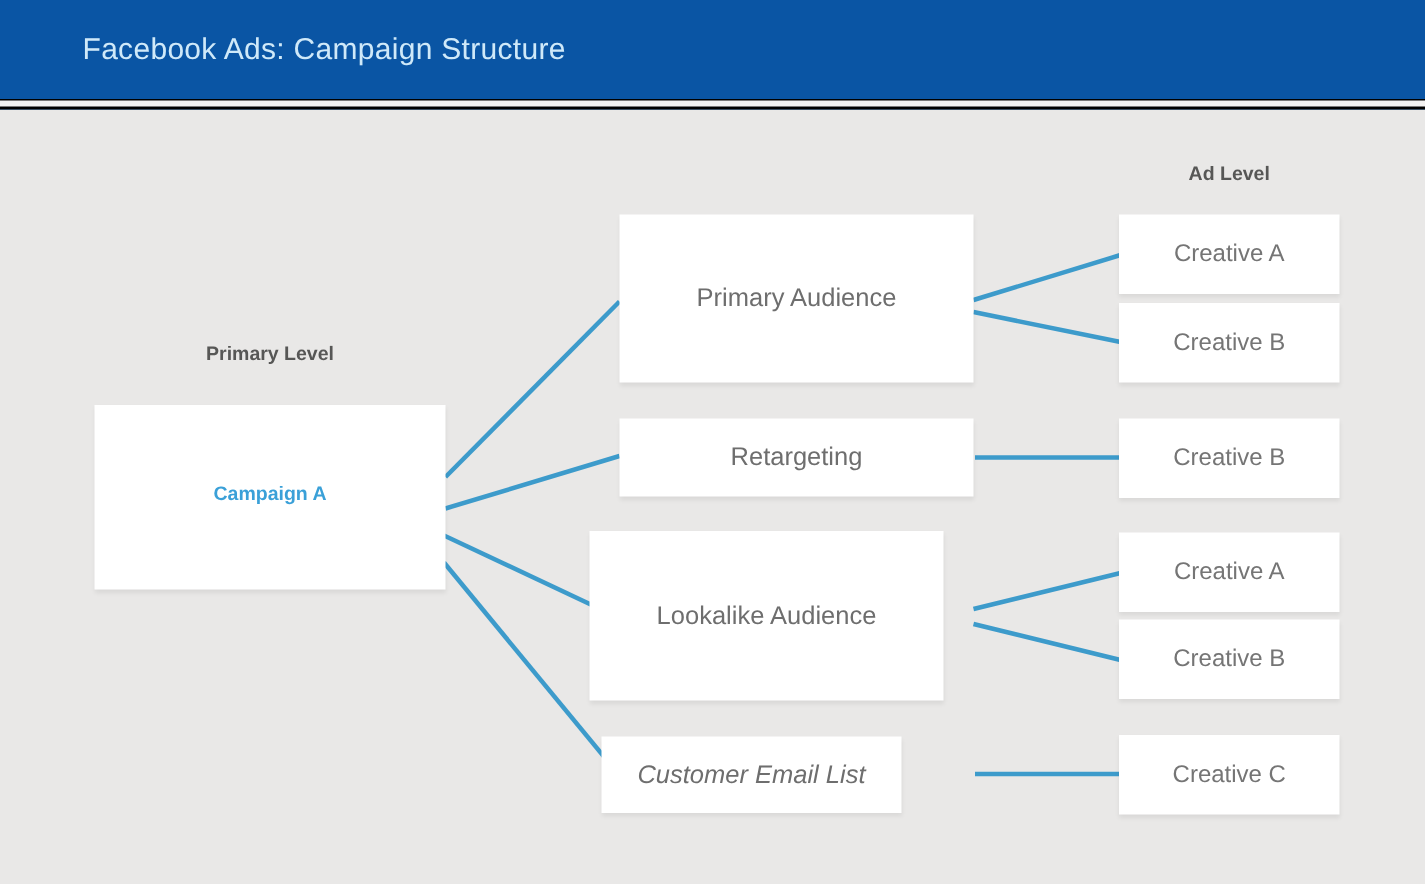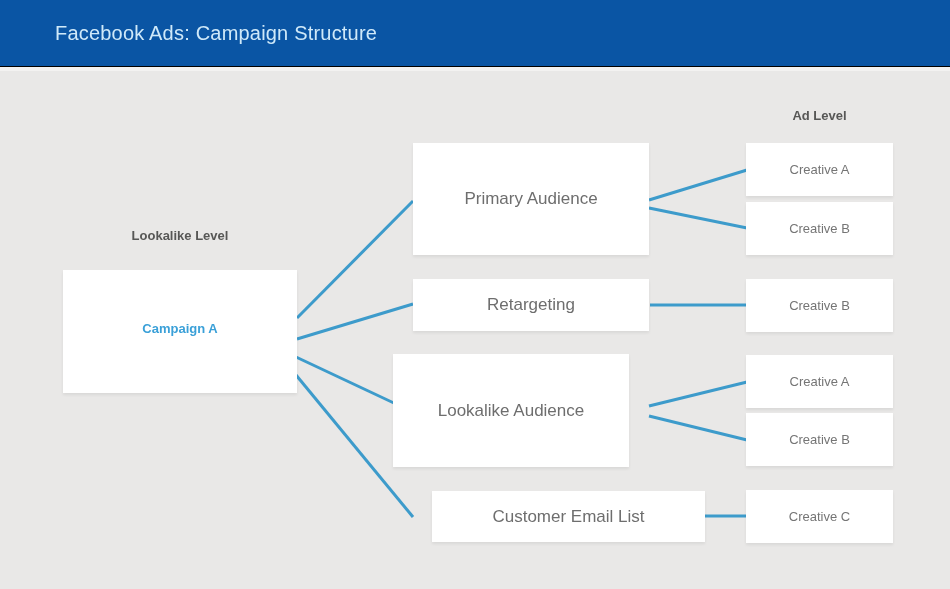--- a/index.html
+++ b/index.html
@@ -5,21 +5,21 @@
   html, body { margin:0; padding:0; background:#e9e8e7; }
   .stage {
     position:relative; width:950px; height:589px;
     background:#e9e8e7; overflow:hidden;
     font-family:"Liberation Sans", sans-serif;
   }
 
   
   .header {
     position:absolute; top:0; left:0; width:950px; height:66px;
-    background:#0a55a4; border-bottom:1px solid #000000;
+    background:#0a55a4; border-bottom:7px solid #000000;
     display:flex; align-items:center;
   }
   .header h1 {
     margin:0 0 0 55px; font-size:20px; font-weight:500;
     color:#cfe9f9; letter-spacing:0.2px;
   }
   .header-glow {
     position:absolute; top:67px; left:0; width:950px; height:4px;
     background:#f3f2f1;
   }
@@ -45,24 +45,24 @@
     text-align:center;
   }
   .campaign-node { left:63px; top:270px; width:234px; height:123px; flex-direction:row; }
   .campaign-name { font-size:13px; font-weight:bold; color:#3aa0d8; margin-bottom:7px; }
   .campaign-objective { font-size:20px; color:#666564; }
 
   .adset-node span { font-size:17px; color:#6e6e6e; }
   .adset-node.n0 { left:413px; top:143px; width:236px; height:112px; }
   .adset-node.n1 { left:413px; top:279px; width:236px; height:52px; }
   .adset-node.n2 { left:393px; top:354px; width:236px; height:113px; }
-  .adset-node.n3 { left:432px; top:491px; width:273px; height:51px; }
+  .adset-node.n3 { left:401px; top:491px; width:200px; height:51px;font-style:italic; }
 
   .ad-node { left:746px; width:147px; height:53px; }
-  .ad-node span { font-size:13px; color:#757575; }
+  .ad-node span { font-size:16px; color:#757575; }
   .ad-node.n0 { top:143px; }
   .ad-node.n1 { top:202px; }
   .ad-node.n2 { top:279px; }
   .ad-node.n3 { top:355px; }
   .ad-node.n4 { top:413px; }
   .ad-node.n5 { top:490px; }
 </style>
 </head>
 <body>
 
@@ -79,21 +79,21 @@
     <line x1="296" y1="357" x2="413" y2="412"></line>
     <line x1="296" y1="375" x2="413" y2="517"></line>
     <line x1="649" y1="200" x2="747" y2="170"></line>
     <line x1="649" y1="208" x2="747" y2="228"></line>
     <line x1="650" y1="305" x2="747" y2="305"></line>
     <line x1="649" y1="406" x2="747" y2="382"></line>
     <line x1="649" y1="416" x2="747" y2="440"></line>
     <line x1="650" y1="516" x2="747" y2="516"></line>
   </svg>
 
-  <div class="col-label campaign">Lookalike Level</div>
+  <div class="col-label campaign">Primary Level</div>
   <div class="col-label ad">Ad Level</div>
 
   <div class="node campaign-node">
     <div class="campaign-name">Campaign A</div>
   </div>
 
   <div class="node adset-node n0">
     <span>Primary Audience</span>
   </div>
   <div class="node adset-node n1">

